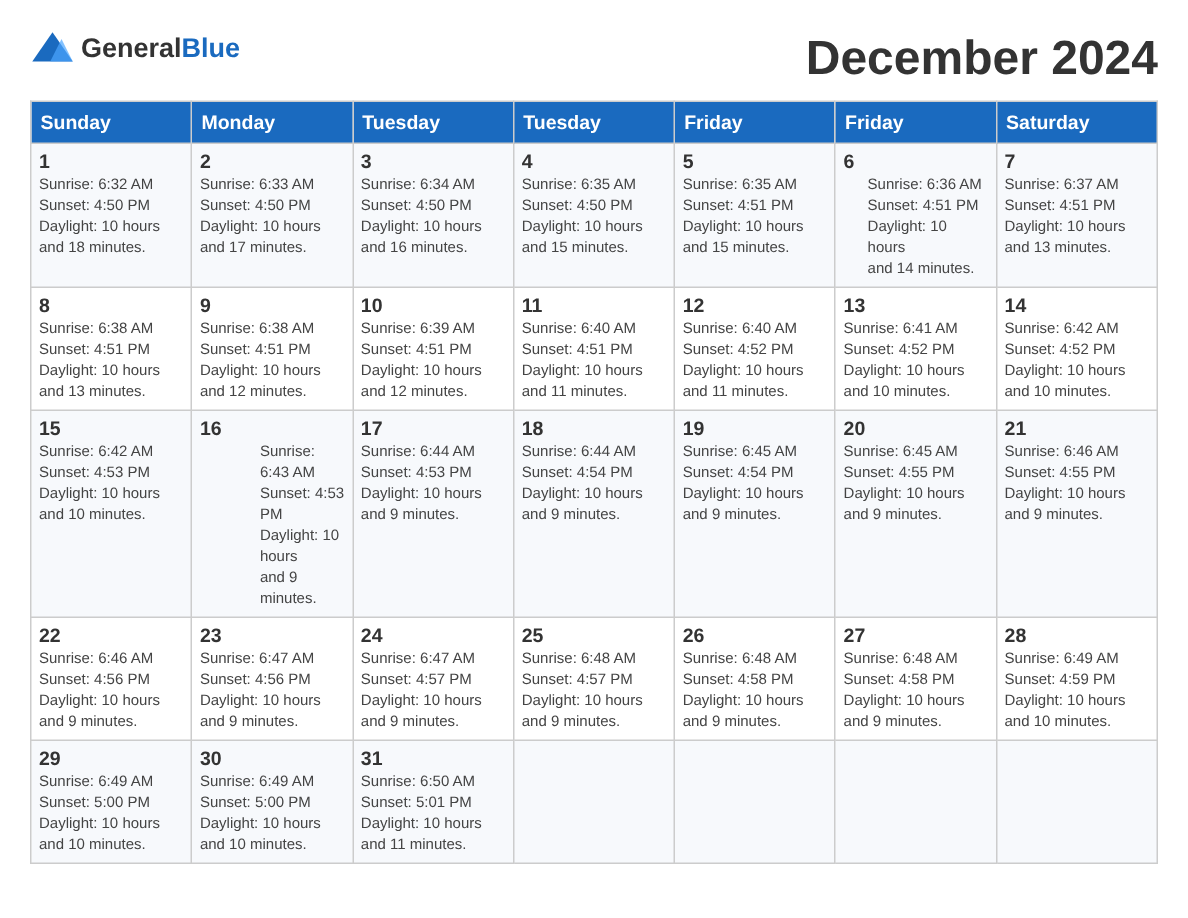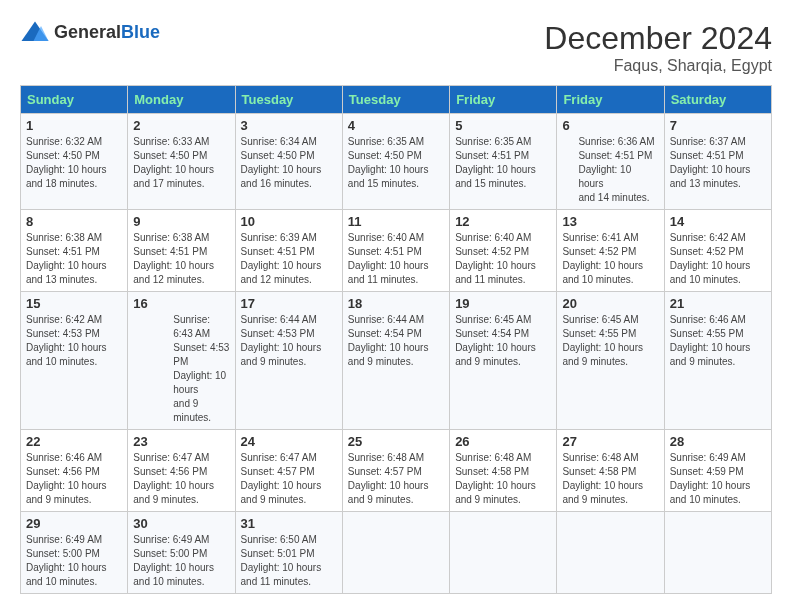--- a/index.html
+++ b/index.html
@@ -34,35 +34,35 @@
     }
     .logo-icon {
       width: 30px;
       height: 24px;
     }
     .title-area {
       text-align: right;
     }
     .month-title {
       font-size: 32px;
-      font-weight: normal;
+      font-weight: bold;
       color: #333;
     }
     .location-title {
       font-size: 16px;
       color: #555;
     }
     .calendar {
       width: 100%;
       border-collapse: collapse;
       font-size: 11px;
     }
     .calendar th {
       background-color: #1a6abf;
-      color: #86efac;
+      color: #ffffff;
       text-align: left;
       padding: 6px 6px;
       font-size: 13px;
       font-weight: bold;
       border: 1px solid #ccc;
     }
     .calendar td {
       border: 1px solid #ccc;
       vertical-align: top;
       padding: 4px 5px;
@@ -96,21 +96,20 @@
     <svg class="logo-icon" viewBox="0 0 40 32" xmlns="http://www.w3.org/2000/svg">
       <polygon points="20,2 38,28 2,28" fill="#1a6abf"></polygon>
       <polygon points="28,8 38,28 18,28" fill="#4da6ff" opacity="0.7"></polygon>
     </svg>
     <div>
       <span class="logo-text-general">General</span><span class="logo-text-blue">Blue</span>
     </div>
   </div>
   <div class="title-area">
     <div class="month-title">December 2024</div>
-    <div class="location-title">Faqus, Sharqia, Egypt</div>
   </div>
 </div>
 
 <table class="calendar">
   <thead>
     <tr>
       <th>Sunday</th>
       <th>Monday</th>
       <th>Tuesday</th>
       <th>Tuesday</th>

